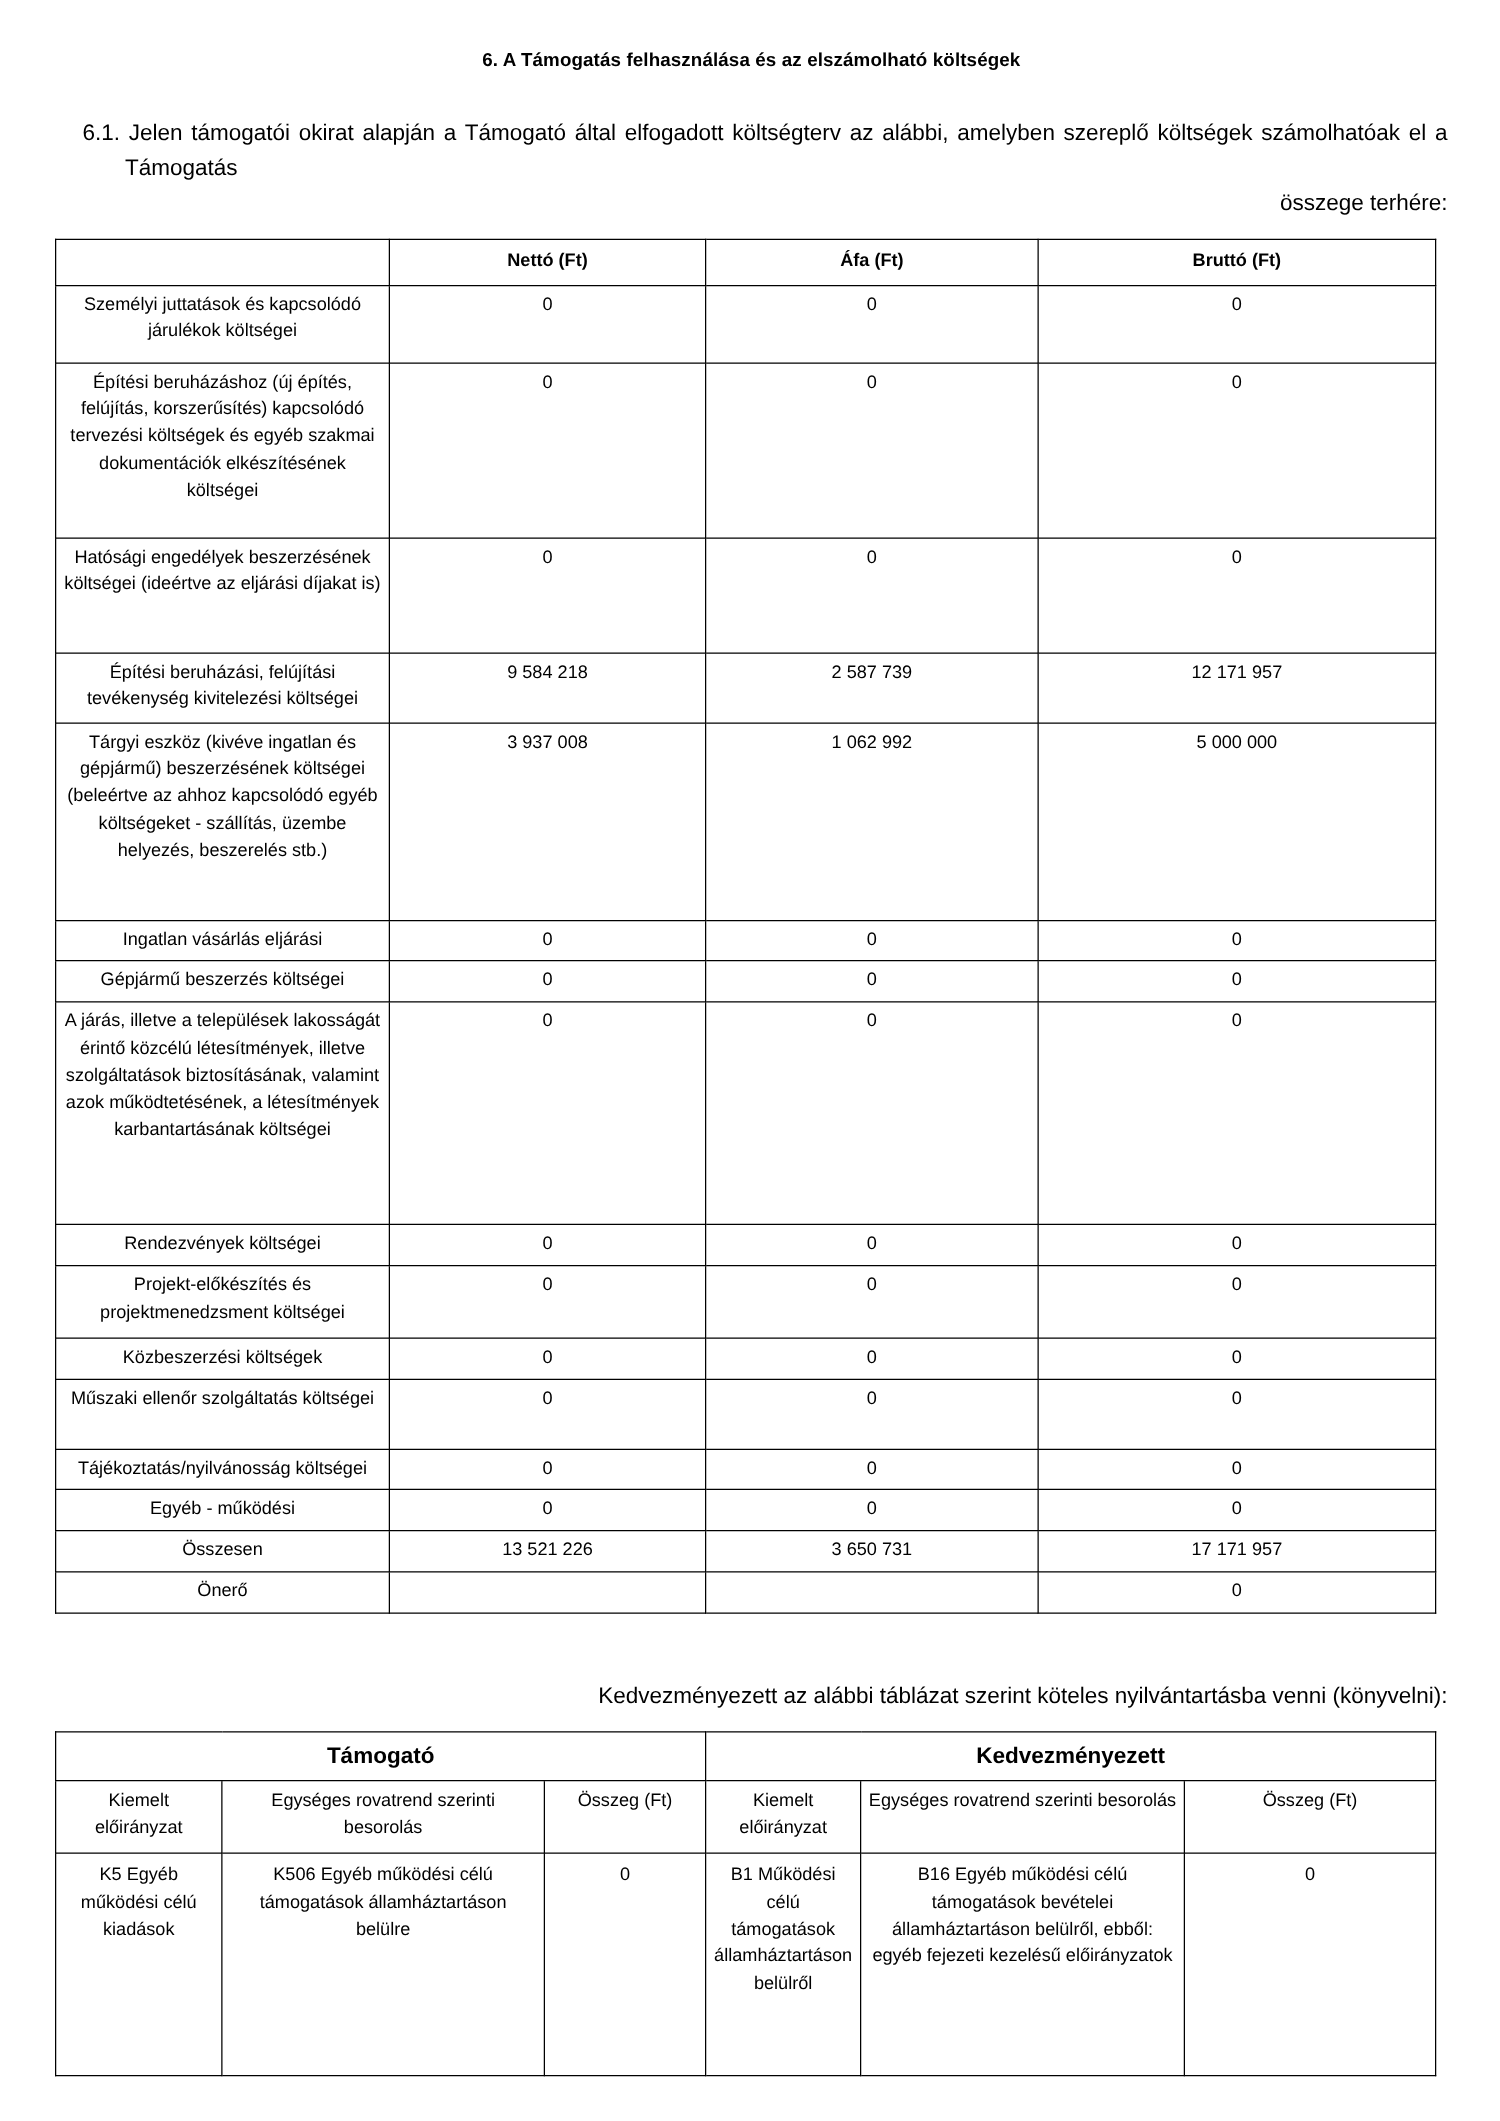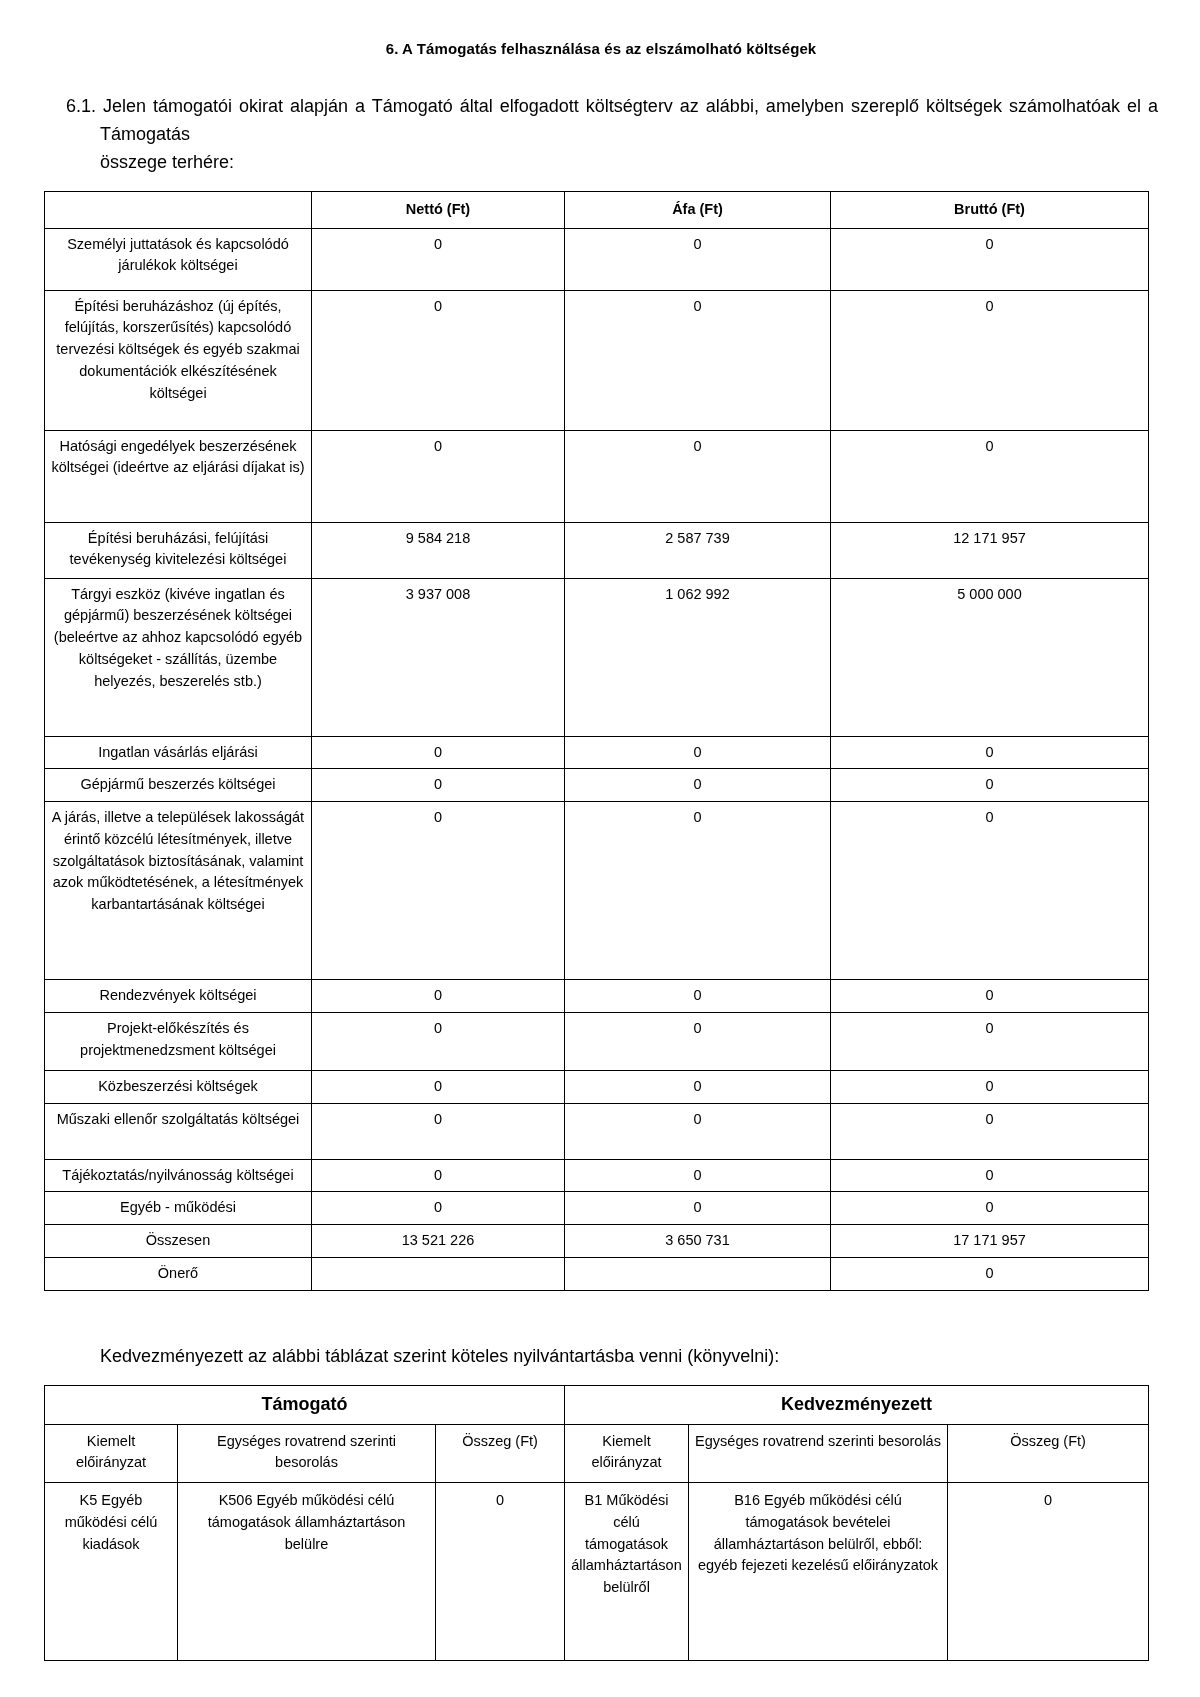--- a/index.html
+++ b/index.html
@@ -38,21 +38,21 @@
   }
   .para-inner {
     display: block;
     padding-left: 34px;
     text-indent: -34px;
     text-align: justify;
   }
   .para-line2 {
     display: block;
     padding-left: 34px;
-    text-align: left;
+    text-align: right;
   }
 
   table.grid {
     border-collapse: collapse;
     width: 1104px;
     margin-top: 14px;
     table-layout: fixed;
   }
   table.grid td, table.grid th {
     border: 1.6px solid #000000;

